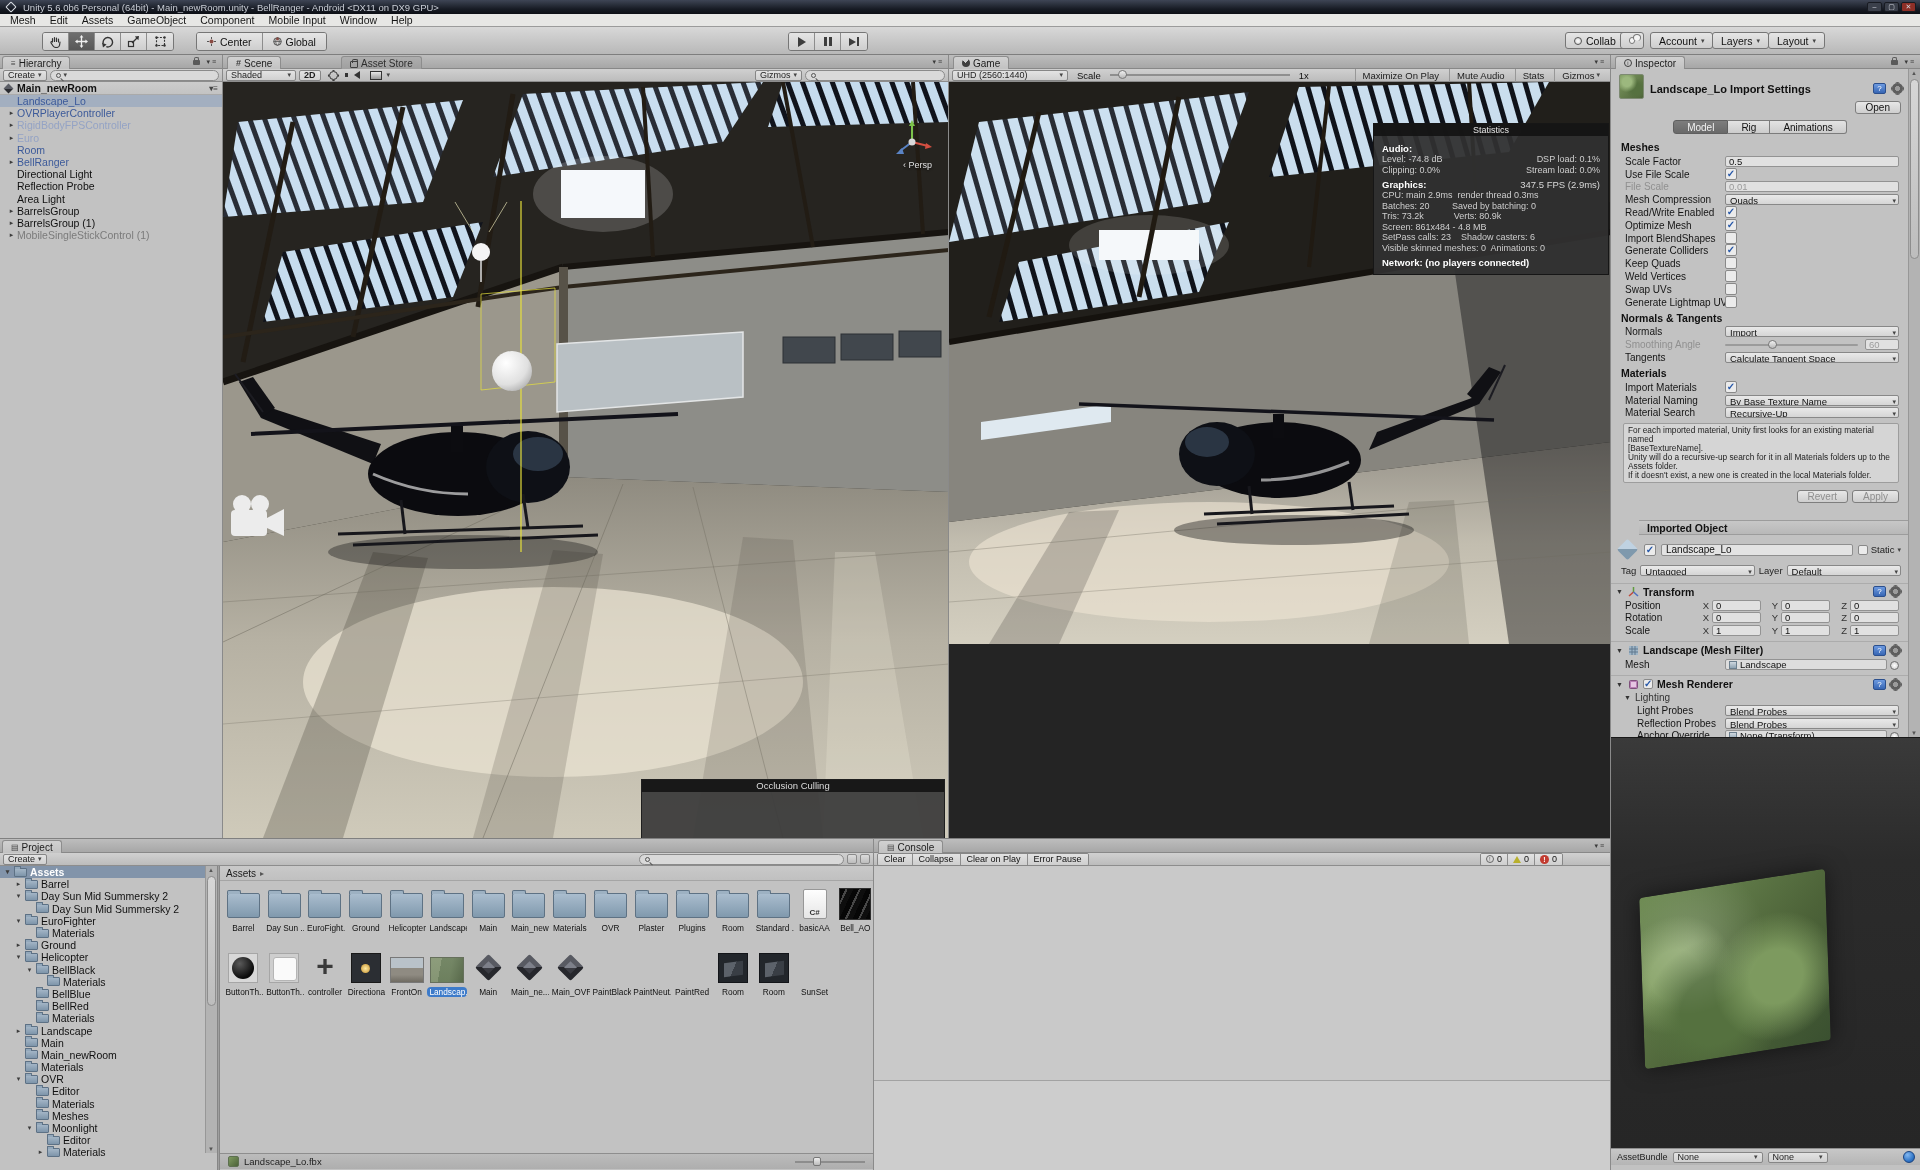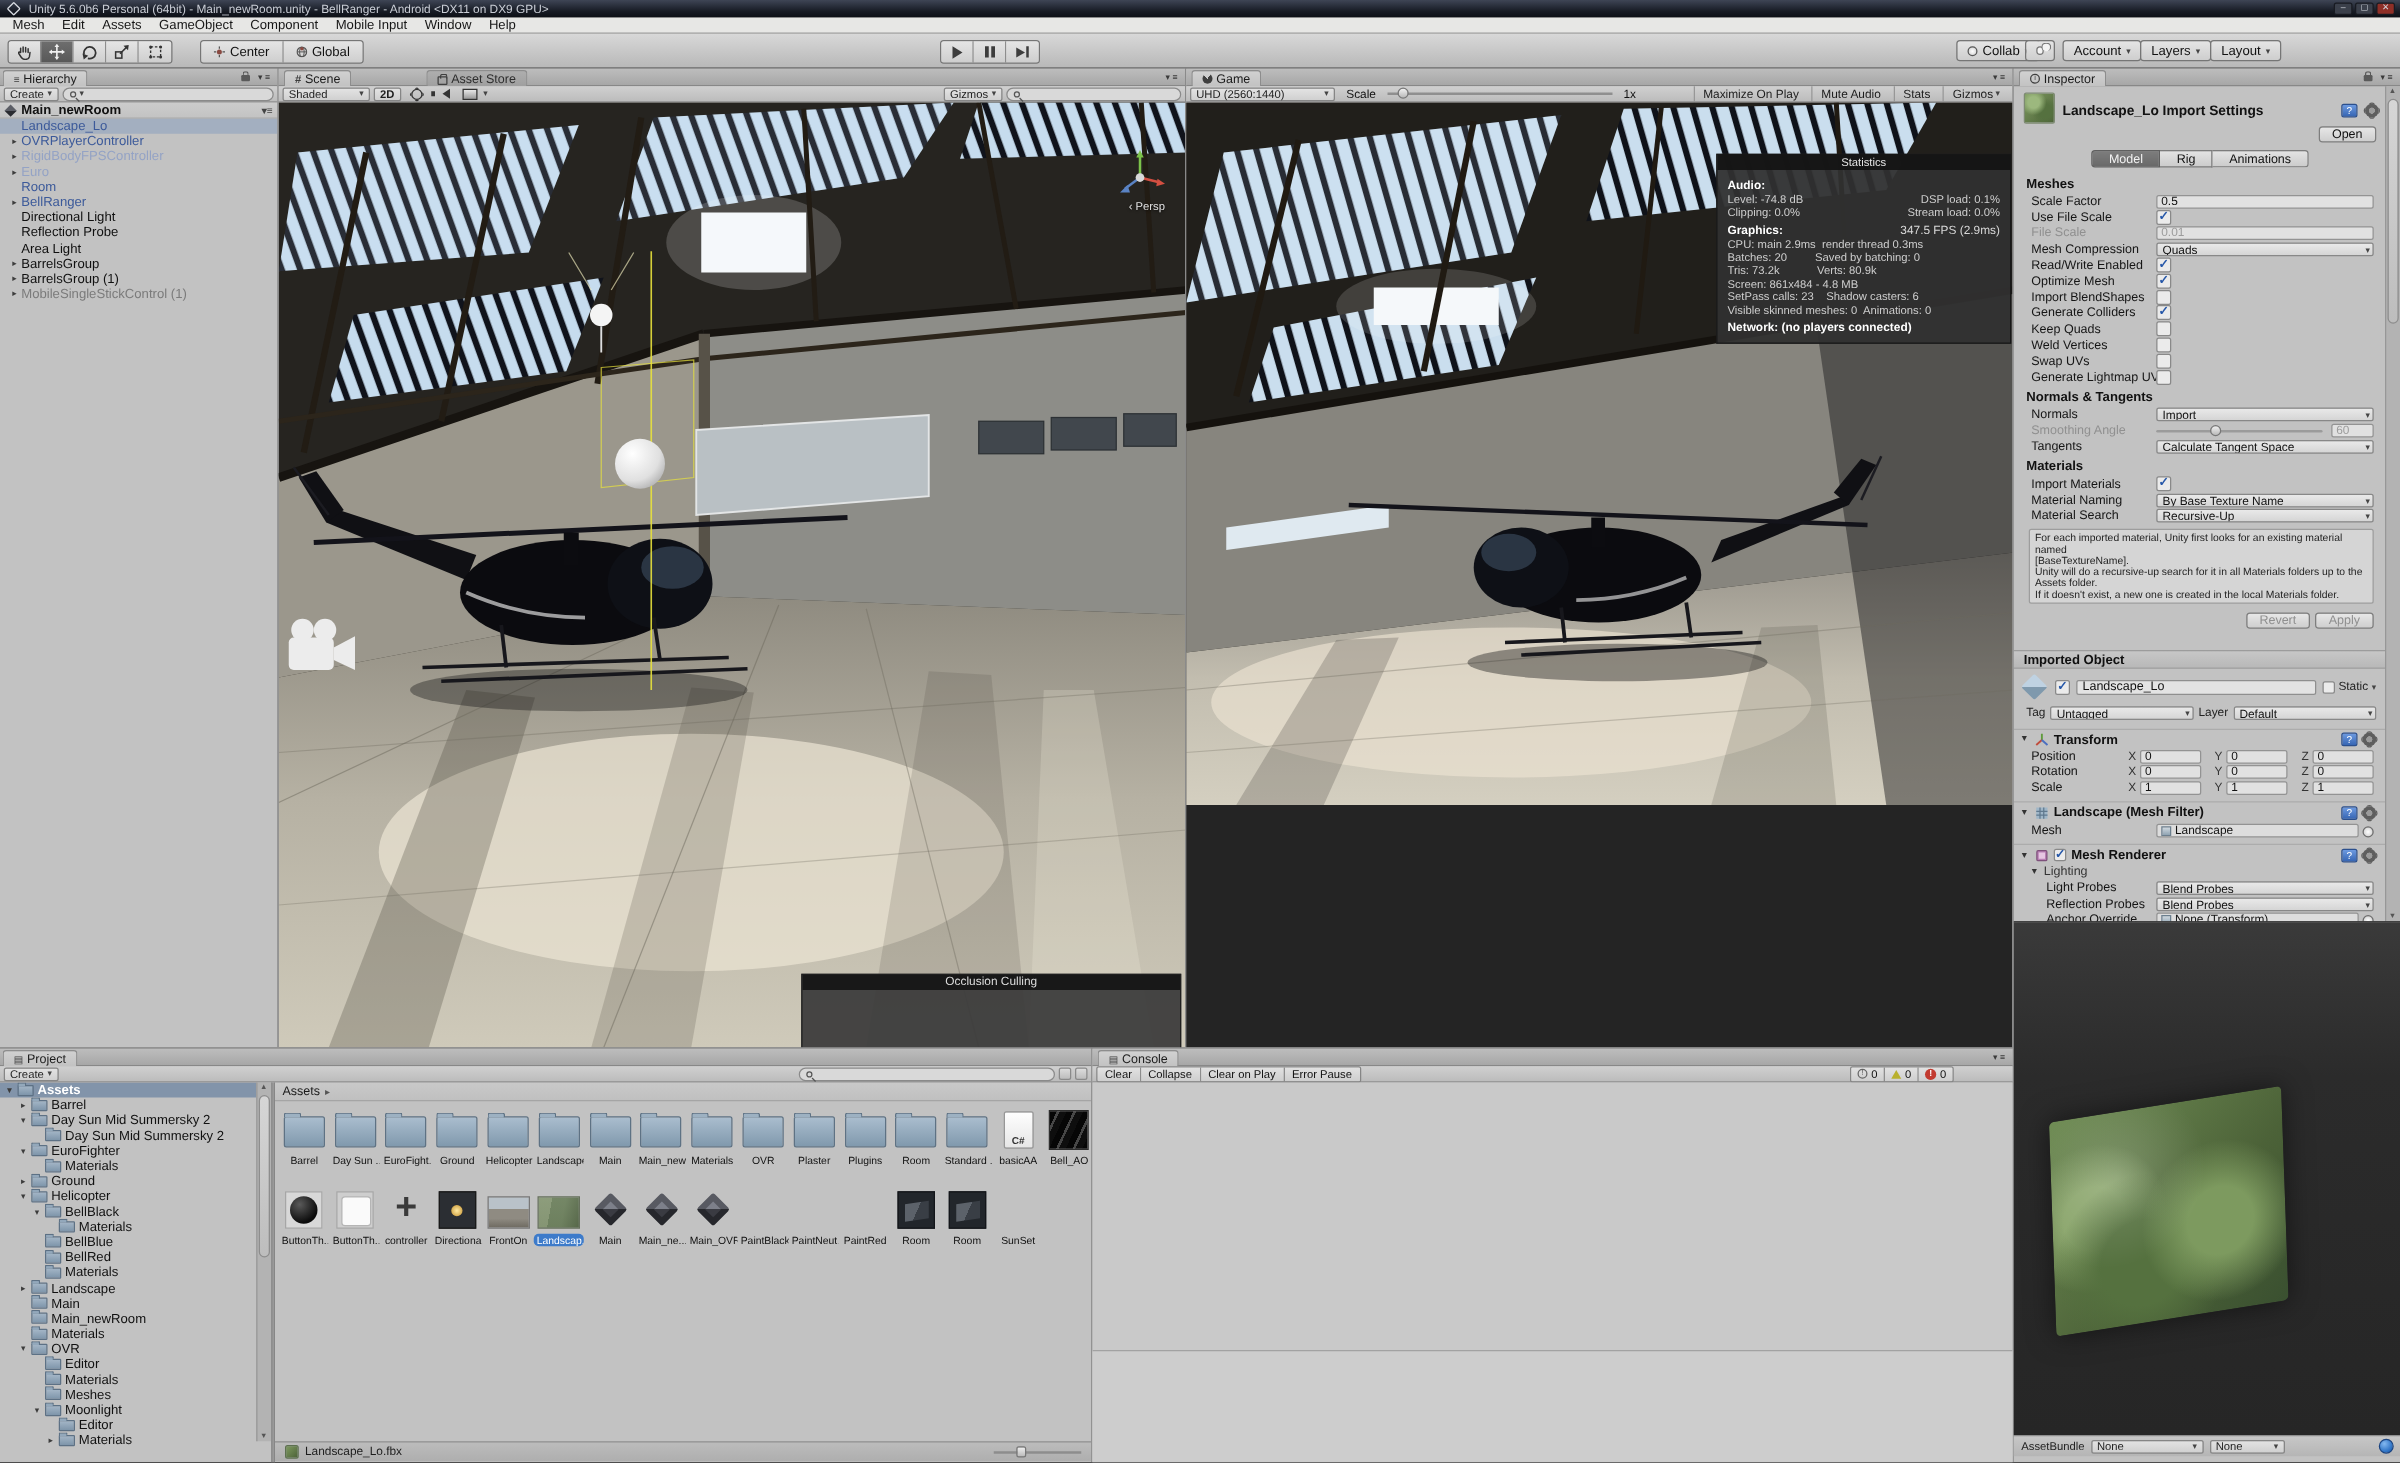--- a/index.html
+++ b/index.html
@@ -12,21 +12,21 @@
 #winbtns{margin-left:auto;display:flex;gap:2px;}
 .winbtn{width:15px;height:10px;background:#3b404b;border:1px solid #181b22;color:#d2d6dd;font-size:7px;line-height:8px;text-align:center;border-radius:2px;}
 .winbtn.close{background:#8e2f27;}
 
 
 #menubar{position:absolute;left:0;top:14px;width:1920px;height:13px;background:#e7e7e5;border-bottom:1px solid #9b9b9b;display:flex;align-items:center;padding-left:3px;}
 .menu-item{padding:0 7px;font-size:10.5px;color:#161616;line-height:13px;}
 
 
 #toolbar{position:absolute;left:0;top:27px;width:1920px;height:28px;background:linear-gradient(#d8d8d8,#b8b8b8);border-bottom:1px solid #7e7e7e;}
-.tgroup{position:absolute;top:5px;display:flex;border:1px solid #767676;border-radius:3px;overflow:hidden;}
+.tgroup{position:absolute;top:5px;display:flex;border:1px solid #767676;border-radius:3px;overflow:hidden;margin-left:36px;}
 .toolbtn{width:26px;height:17px;display:flex;align-items:center;justify-content:center;background:linear-gradient(#e5e5e5,#cecece);border-right:1px solid #8d8d8d;}
 .toolbtn:last-child{border-right:none;}
 .toolbtn.sel{background:linear-gradient(#6e6e6e,#585858);}
 .tbtn-label{height:17px;display:flex;align-items:center;gap:4px;padding:0 10px;background:linear-gradient(#e5e5e5,#cecece);border-right:1px solid #8d8d8d;font-size:10.5px;}
 .tbtn-label:last-child{border-right:none;}
 .ddbtn{position:absolute;top:5px;height:17px;display:flex;align-items:center;gap:4px;padding:0 8px;border:1px solid #767676;border-radius:3px;background:linear-gradient(#e5e5e5,#cecece);font-size:10.5px;white-space:nowrap;}
 .dd-arrow{font-size:7px;color:#444;}
 .ic-play{width:0;height:0;border-top:5px solid transparent;border-bottom:5px solid transparent;border-left:8px solid #3d3d3d;}
 .ic-pause{display:flex;gap:2px;}
 .ic-pause i{display:block;width:3px;height:9px;background:#3d3d3d;}
@@ -128,21 +128,21 @@
 .icheck{width:12px;height:12px;background:#ebebeb;border:1px solid #898989;border-radius:2px;font-size:10px;line-height:10px;text-align:center;color:#2456a8;font-weight:bold;flex:none;}
 .islider{flex:1;display:flex;align-items:center;gap:7px;}
 .strack{flex:1;height:2px;background:#9b9b9b;border-radius:1px;position:relative;}
 .sknob{position:absolute;left:32%;top:-4px;width:9px;height:9px;border-radius:50%;background:linear-gradient(#f0f0f0,#b9b9b9);border:1px solid #777;}
 .sval{width:34px;height:11px;background:#e1e1e1;border:1px solid #939393;border-radius:2px;font-size:9.5px;line-height:9px;padding:0 3px;color:#9c9c9c;flex:none;}
 .objfield{flex:1;display:flex;align-items:center;gap:3px;height:11px;background:#ddd;border:1px solid #939393;border-radius:2px;font-size:9.5px;padding:0 3px;white-space:nowrap;overflow:hidden;}
 .opick{width:9px;height:9px;border-radius:50%;border:1px solid #6e6e6e;background:radial-gradient(#fff,#c6c6c6);margin-left:3px;flex:none;}
 .obj-ico{width:8px;height:8px;background:linear-gradient(#cfd8df,#8fa3b2);border:1px solid #6c7f8e;flex:none;}
 .helpbox{margin:5px 10px 2px 12px;background:#d5d5d5;border:1px solid #9d9d9d;border-radius:2px;padding:2px 4px;font-size:8.3px;line-height:8.9px;color:#1e1e1e;white-space:pre-line;}
 .iactions{display:flex;justify-content:flex-end;gap:4px;padding:5px 10px 2px;}
-.iobar{margin-top:15px;height:15px;background:linear-gradient(#c7c7c7,#b8b8b8);border-top:1px solid #9c9c9c;border-bottom:1px solid #9c9c9c;font-weight:bold;font-size:10.5px;line-height:15px;padding-left:8px;}
+.iobar{margin-top:15px;height:15px;background:linear-gradient(#c7c7c7,#b8b8b8);border-top:1px solid #9c9c9c;border-bottom:1px solid #9c9c9c;font-weight:bold;font-size:10.5px;line-height:15px;padding-left:8px;margin-left:28px;}
 .objhead{display:flex;align-items:center;gap:5px;padding:4px 8px 1px 6px;}
 .cubeicon{width:22px;height:22px;position:relative;flex:none;}
 .cubeicon::before{content:"";position:absolute;left:3px;top:3px;width:15px;height:15px;background:linear-gradient(135deg,#bfd2e2 0 50%,#7f99ad 50%);transform:rotate(45deg);border-radius:2px;}
 .objname{flex:1;height:12px;background:#e3e3e3;border:1px solid #8f8f8f;border-radius:2px;font-size:10px;line-height:10px;padding:0 4px;}
 .staticwrap{display:flex;align-items:center;gap:3px;font-size:9.5px;color:#222;}
 .tagrow{display:flex;align-items:center;gap:4px;padding:3px 8px 2px 10px;font-size:9.5px;color:#222;}
 .tagdd{flex:1;}
 .comph{display:flex;align-items:center;gap:4px;padding:2px 8px 1px 4px;margin-top:5px;border-top:1px solid #acacac;}
 .fold{width:9px;font-size:7px;color:#333;text-align:center;flex:none;}
 .cname{font-weight:bold;font-size:10.5px;flex:1;white-space:nowrap;}

